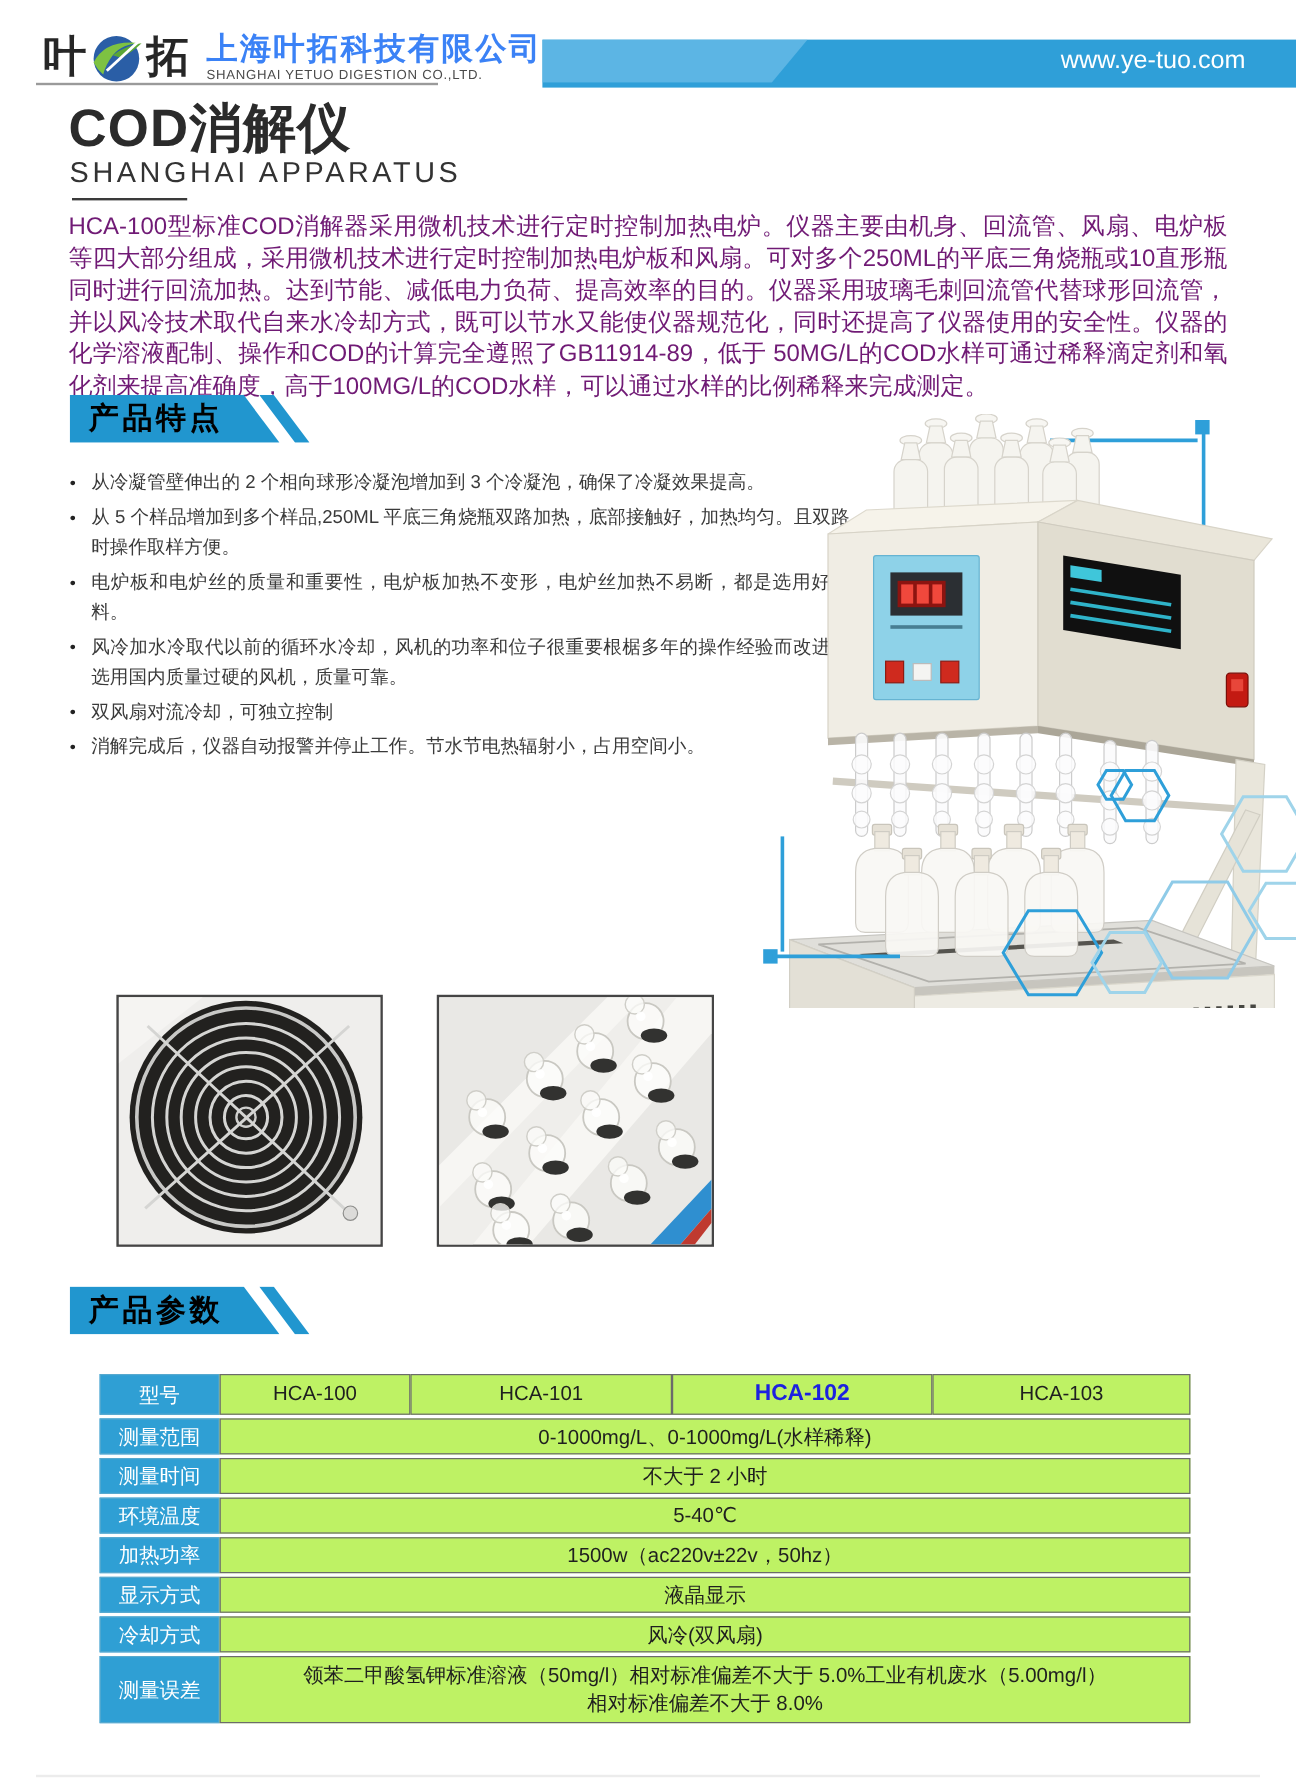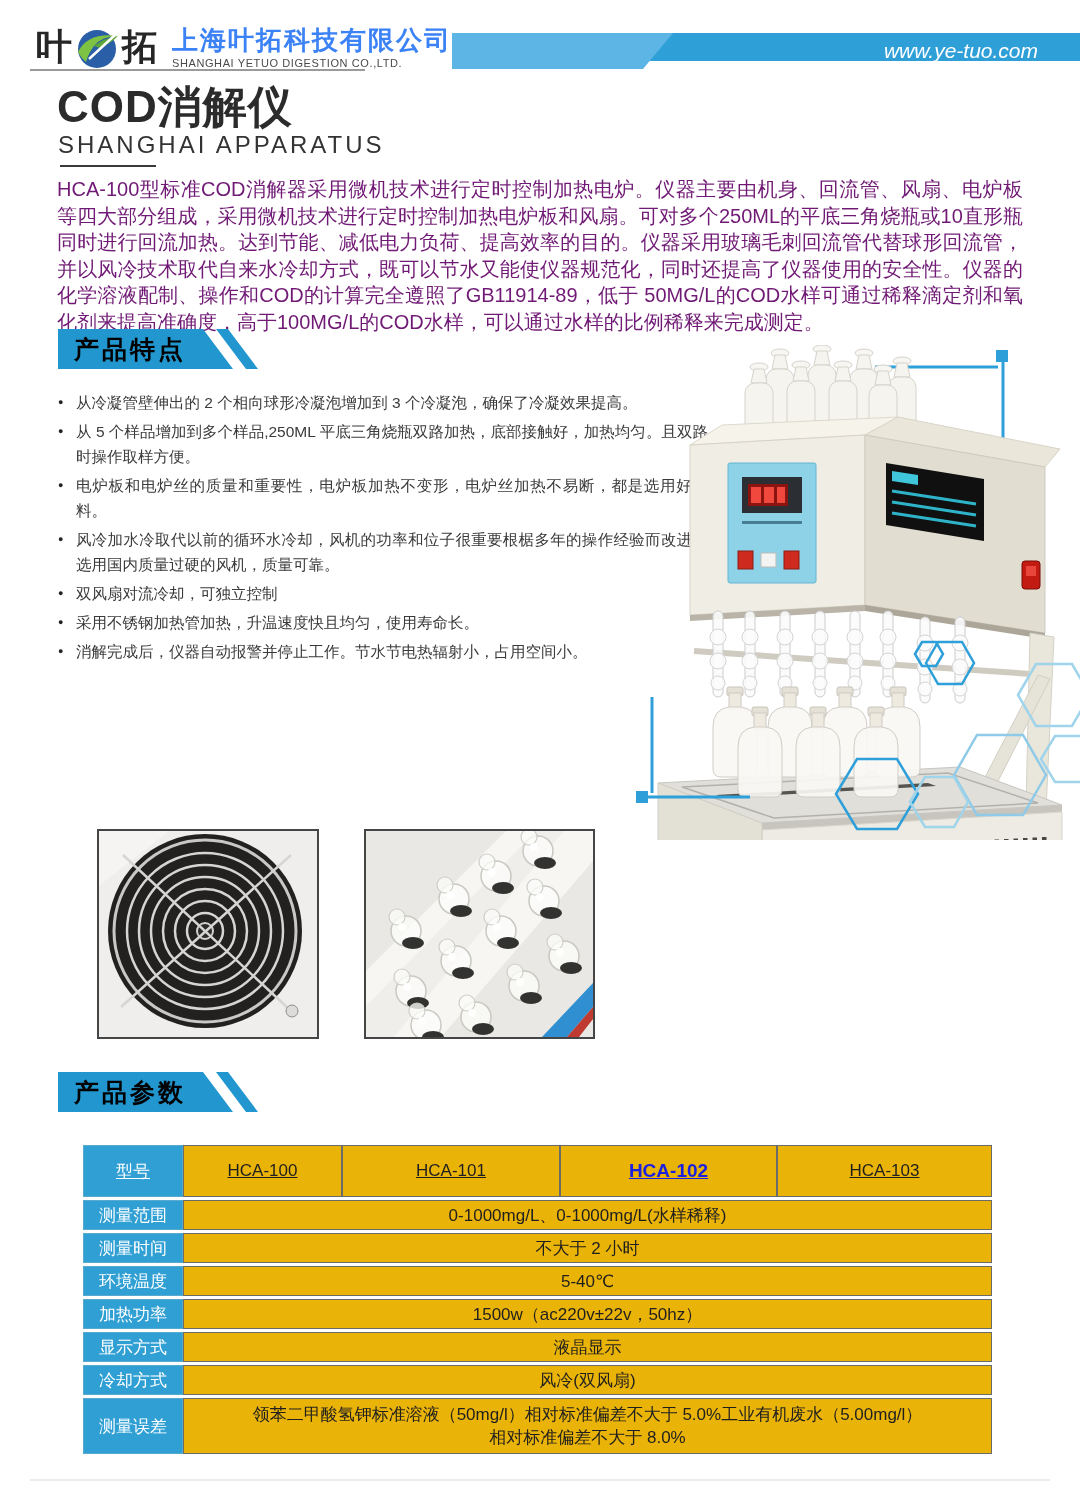--- a/index.html
+++ b/index.html
@@ -8,21 +8,21 @@
 
   
   .logo-row{position:absolute;left:36px;top:24px;display:flex;align-items:center;}
   .logo-char{font-size:36px;font-weight:bold;color:#262626;line-height:46px;}
   .logo-icon{width:46px;height:46px;margin:0 2px;}
   .company{margin-left:14px;display:flex;flex-direction:column;}
   .company-cn{font-size:26px;font-weight:bold;color:#3b82f6;letter-spacing:2px;line-height:30px;}
   .company-en{font-size:11px;color:#4a4a4a;letter-spacing:0.6px;margin-top:2px;}
   .logo-divider{position:absolute;left:30px;top:69px;width:335px;height:2px;background:#9a9a9a;}
 
-  .site-banner{position:absolute;left:452px;top:33px;width:628px;height:28px;background:#2f9fd8;font-style:italic;}
+  .site-banner{position:absolute;left:452px;top:33px;width:628px;height:40px;background:#2f9fd8;}
   .site-banner::before{content:"";position:absolute;left:0;top:0;width:221px;height:36px;background:#5cb5e4;
     clip-path:polygon(0 0,221px 0,191px 100%,0 100%);}
   .site-url{position:absolute;right:42px;top:0;line-height:36px;color:#ffffff;font-size:21px;}
 
   
   .title-cn{position:absolute;left:57px;top:78px;font-size:44px;font-weight:bold;color:#2b2b2b;letter-spacing:1px;}
   .title-en{position:absolute;left:58px;top:131px;font-size:24px;color:#333333;letter-spacing:3px;}
   .title-underline{position:absolute;left:60px;top:165px;width:96px;height:2px;background:#3a3a3a;}
 
   
@@ -50,23 +50,23 @@
   .device-illustration{position:absolute;left:630px;top:345px;width:450px;height:495px;}
   .photo{position:absolute;border:2px solid #454545;background:#efeeec;box-sizing:border-box;}
   .photo-fan{left:97px;top:829px;width:222px;height:210px;}
   .photo-cond{left:364px;top:829px;width:231px;height:210px;}
   .photo svg{display:block;width:100%;height:100%;}
 
   
   .params-table-wrap{position:absolute;left:83px;top:1142px;width:909px;}
   table.params{width:909px;border-collapse:separate;border-spacing:0 3px;table-layout:fixed;}
   table.params td,table.params th{border:1px solid #6b6b6b;text-align:center;vertical-align:middle;
-    font-size:17px;color:#1f1f1f;background:#eab308;height:30px;padding:1px 6px;box-sizing:border-box;}
+    font-size:17px;color:#1f1f1f;background:#bef264;height:30px;padding:1px 6px;box-sizing:border-box;}
   table.params th.rowlabel{background:#2f9fd4;color:#ffffff;font-weight:normal;border-color:#57a9cf;}
-  table.params tr.first td,table.params tr.first th{height:52px;text-decoration:underline;}
+  table.params tr.first td,table.params tr.first th{height:34px;}
   table.params td.hl{color:#1c21e0;font-weight:bold;font-size:19px;}
   table.params tr.last td{white-space:pre-line;line-height:23px;padding:4px 10px;}
 
   .footer-line{position:absolute;left:30px;top:1479px;width:1020px;height:2px;background:#ececec;}
 </style>
 </head>
 <body>
 
 <div class="page">
 
@@ -104,21 +104,20 @@
     <span class="sb-label">产品特点</span>
   </div>
 
   <div class="features">
     <ul>
         <li>从冷凝管壁伸出的 2 个相向球形冷凝泡增加到 3 个冷凝泡，确保了冷凝效果提高。</li>
         <li>从 5 个样品增加到多个样品,250ML 平底三角烧瓶双路加热，底部接触好，加热均匀。且双路时操作取样方便。</li>
         <li>电炉板和电炉丝的质量和重要性，电炉板加热不变形，电炉丝加热不易断，都是选用好材料。</li>
         <li>风冷加水冷取代以前的循环水冷却，风机的功率和位子很重要根椐多年的操作经验而改进，选用国内质量过硬的风机，质量可靠。</li>
         <li>双风扇对流冷却，可独立控制</li>
-        <li>采用不锈钢加热管加热，升温速度快且均匀，使用寿命长。</li>
         <li>消解完成后，仪器自动报警并停止工作。节水节电热辐射小，占用空间小。</li>
       </ul>
   </div>
 
   <div class="device-illustration">
     <svg viewBox="0 0 450 495" width="450" height="495">
       <defs>
         <g id="flaskTop">
           <ellipse cx="0" cy="4" rx="9" ry="4" fill="#f7f6f2" stroke="#d6d3cb"></ellipse>
           <path d="M-5 6 L-8 20 L8 20 L5 6 Z" fill="#f5f4ef" stroke="#d6d3cb"></path>

